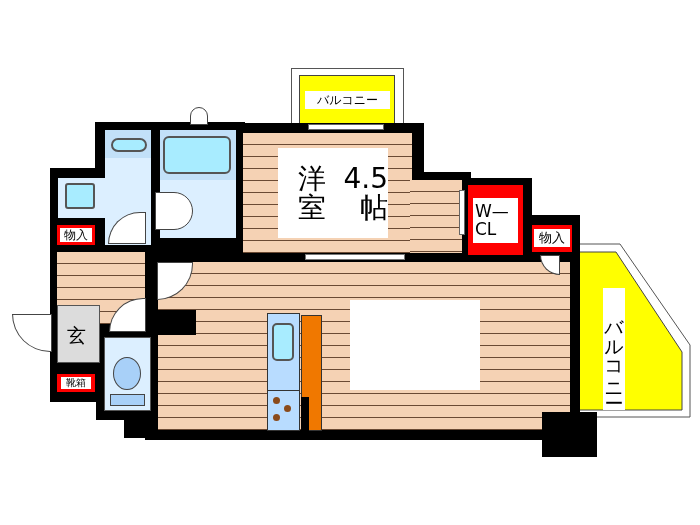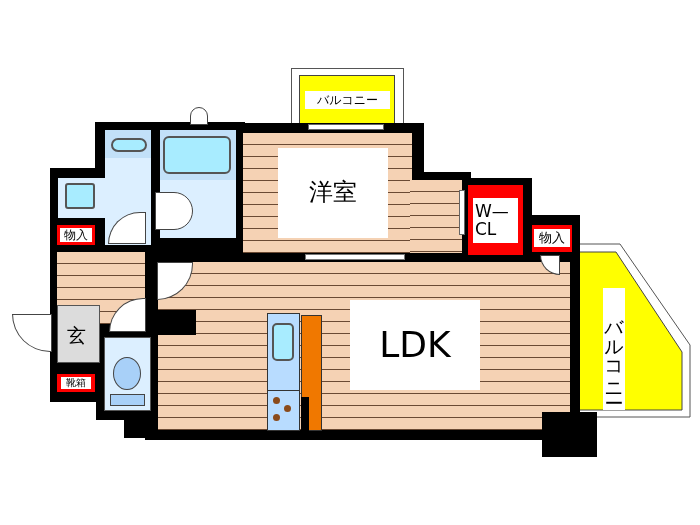--- a/index.html
+++ b/index.html
@@ -47,22 +47,23 @@
 
 <div class="abs wall" style="left:50px;top:350px;width:48px;height:52px;"></div>
 <div class="abs wall" style="left:96px;top:320px;width:60px;height:100px;"></div>
 <div class="abs wall" style="left:124px;top:400px;width:40px;height:38px;"></div>
 
 <div class="abs wall" style="left:542px;top:412px;width:55px;height:45px;"></div>
 
 <div class="abs floor" style="left:243px;top:133px;width:169px;height:120px;"></div>
 <div class="abs floor" style="left:410px;top:180px;width:52px;height:73px;"></div>
 <div class="abs" style="left:308px;top:124px;width:76px;height:6px;background:#fff;border:1px solid #666;"></div>
-<div class="abs label-box" style="left:278px;top:148px;width:110px;height:90px;flex-direction:row;font-size:24px;">
+<div class="abs label-box" style="left:278px;top:148px;width:110px;height:90px;flex-direction:row;font-size:28px;">
   <span>洋室</span>
+  <span>4.5帖</span>
 </div>
 <div class="abs" style="left:459px;top:190px;width:6px;height:45px;background:#fff;border:1px solid #666;"></div>
 
 <div class="abs red" style="left:468px;top:185px;width:55px;height:70px;"></div>
 <div class="abs label-box" style="left:473px;top:198px;width:45px;height:45px;flex-direction:column;align-items:flex-start;font-size:17px;padding-left:2px;">
   <span>W—</span>
   <span>CL</span>
 </div>
 
 <div class="abs red" style="left:532px;top:225px;width:40px;height:27px;"></div>
@@ -75,21 +76,20 @@
 
 <div class="abs" style="left:267px;top:313px;width:33px;height:118px;background:#b8dcff;border:1px solid #333;"></div>
 <div class="abs fixture" style="left:272px;top:323px;width:22px;height:38px;border-radius:5px;"></div>
 <div class="abs" style="left:267px;top:390px;width:33px;height:1px;background:#333;"></div>
 <div class="abs" style="left:273px;top:397px;width:7px;height:7px;border-radius:50%;background:#8a4a1a;"></div>
 <div class="abs" style="left:284px;top:405px;width:7px;height:7px;border-radius:50%;background:#8a4a1a;"></div>
 <div class="abs" style="left:273px;top:414px;width:7px;height:7px;border-radius:50%;background:#8a4a1a;"></div>
 <div class="abs" style="left:301px;top:315px;width:21px;height:116px;background:#f07800;border:1px solid #333;"></div>
 <div class="abs wall" style="left:301px;top:397px;width:8px;height:34px;"></div>
 <div class="abs label-box" style="left:350px;top:300px;width:130px;height:90px;flex-direction:column;font-size:36px;">
-  <span>LDK</span>
 </div>
 <div class="abs arc" style="left:540px;top:255px;width:20px;height:20px;border-radius:0 0 0 20px;"></div>
 <div class="abs arc" style="left:157px;top:262px;width:36px;height:38px;border-radius:0 0 36px 0;"></div>
 
 <div class="abs wet" style="left:160px;top:130px;width:76px;height:108px;"></div>
 <div class="abs" style="left:160px;top:130px;width:76px;height:50px;background:#c2e0f8;"></div>
 <div class="abs fixture" style="left:163px;top:136px;width:68px;height:38px;border-radius:6px;"></div>
 <div class="abs arc" style="left:155px;top:192px;width:38px;height:38px;border-radius:0 38px 38px 0;"></div>
 <div class="abs arc" style="left:190px;top:107px;width:18px;height:18px;border-radius:18px 18px 0 0;"></div>
 

